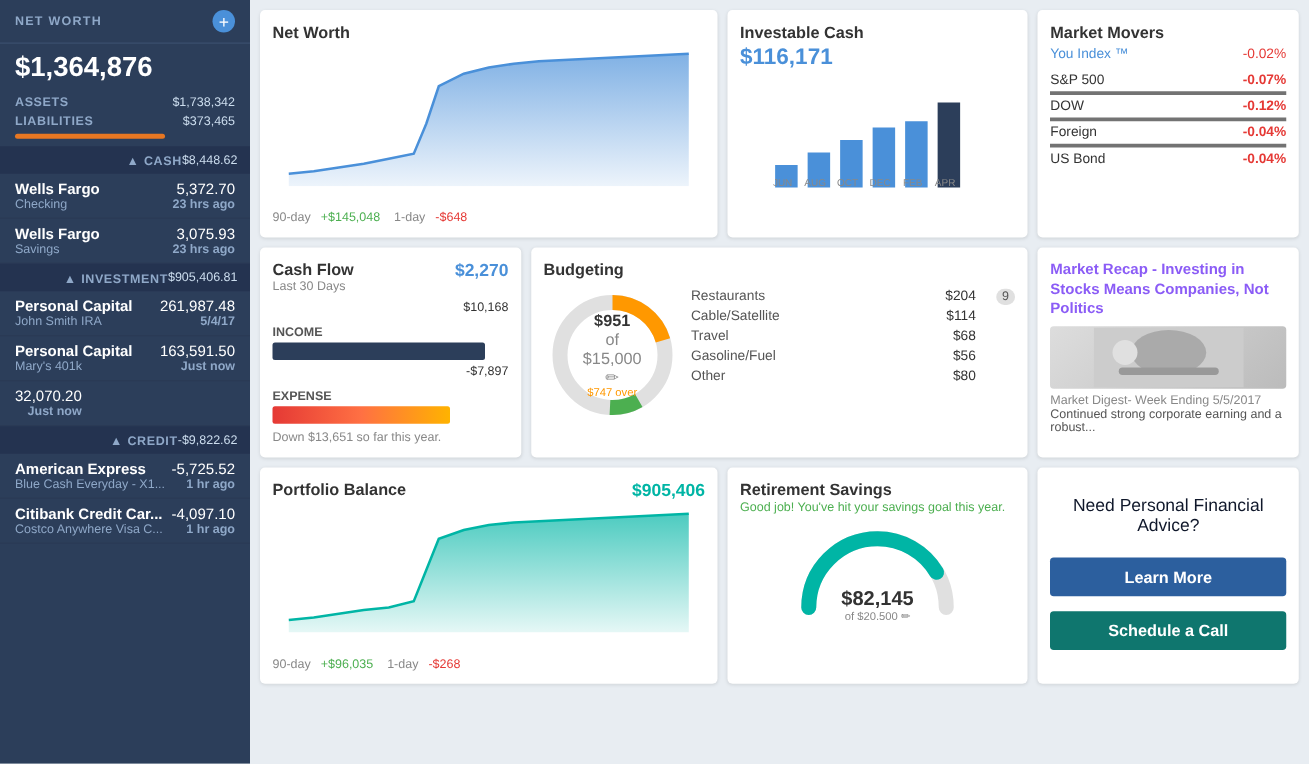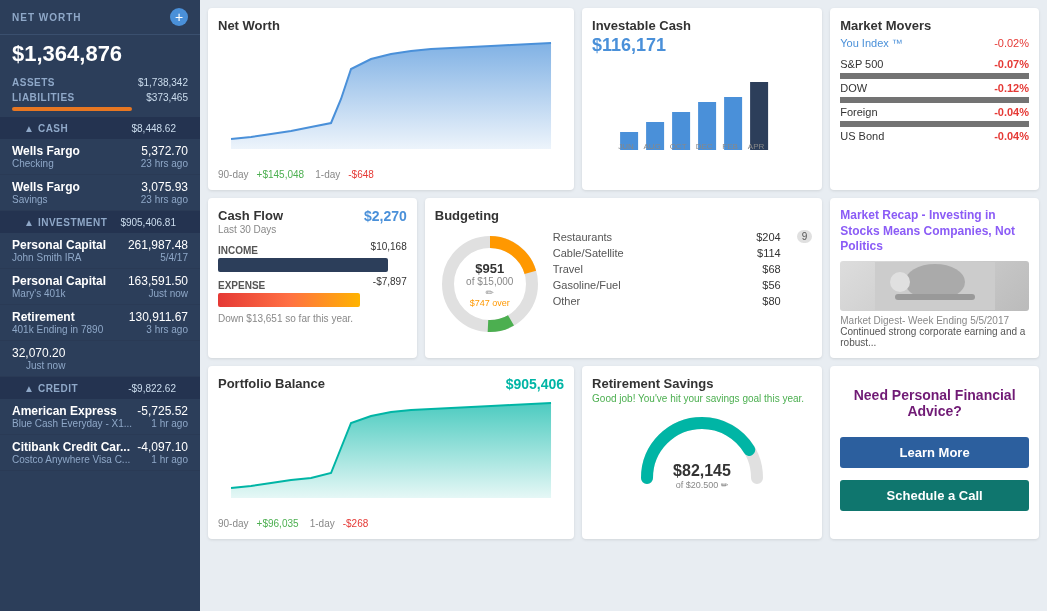--- a/index.html
+++ b/index.html
@@ -13,31 +13,31 @@
 
     .sidebar-net-worth { padding: 6px 12px 8px; }
     .sidebar-net-worth-value { font-size: 22px; font-weight: bold; color: #fff; }
 
     .sidebar-row { display: flex; justify-content: space-between; padding: 2px 12px; }
     .sidebar-row-label { font-size: 10px; color: #8fa8c8; letter-spacing: 0.5px; font-weight: bold; }
     .sidebar-row-value { font-size: 10px; color: #cde; }
 
     .liabilities-bar { height: 4px; background: #e87722; margin: 2px 12px 6px; border-radius: 2px; width: 60%; }
 
-    .section-header { display: flex; justify-content: space-between; align-items: center; padding: 4px 24px; background: #243350; }
+    .section-header { display: flex; justify-content: flex-end; align-items: center; padding: 4px 10px; background: #243350; }
     .section-header-label { font-size: 10px; color: #8fa8c8; font-weight: bold; letter-spacing: 0.5px; }
     .section-header-value { font-size: 10px; color: #cde; }
     .section-arrow { color: #8fa8c8; font-size: 10px; margin-right: 4px; }
 
     .account-item { padding: 5px 12px; border-bottom: 1px solid #2a3a55; cursor: pointer; }
     .account-name { font-size: 12px; color: #fff; font-weight: bold; }
     .account-sub { font-size: 10px; color: #8fa8c8; }
     .account-right { text-align: right; }
     .account-amount { font-size: 12px; color: #fff; }
-    .account-time { font-size: 10px; color: #8fa8c8; }
+    .account-time { font-size: 10px; color: #8fa8c8; font-weight: bold; }
     .account-row { display: flex; justify-content: space-between; align-items: flex-start; }
 
     
     .main { flex: 1; overflow-y: auto; padding: 8px; display: flex; flex-direction: column; gap: 8px; }
 
     .cards-row { display: flex; gap: 8px; }
 
     .card { background: #fff; border-radius: 4px; padding: 10px; flex: 1; box-shadow: 0 1px 3px rgba(0,0,0,0.1); }
 
     
@@ -49,30 +49,30 @@
     .chart-footer span.neg { color: #e53935; }
     .chart-footer span.period { color: #888; margin-right: 8px; }
 
     
     svg { display: block; }
 
     
     .inv-value { font-size: 18px; color: #4a90d9; font-weight: bold; margin-bottom: 6px; }
 
     
-    .mover-row { display: flex; justify-content: space-between; padding: 3px 0; border-bottom: 6px solid #737373; font-size: 11px; }
+    .mover-row { display: flex; justify-content: space-between; padding: 3px 0; border-bottom: 3px solid #737373; font-size: 11px; }
     .mover-row:last-child { border-bottom: none; gap: 43px; }
     .mover-name { color: #333; }
     .mover-neg { color: #e53935; font-weight: bold; }
     .you-index { color: #e53935; font-size: 11px; }
     .you-index-label { color: #4a90d9; font-size: 11px; }
 
     
     .cf-subtitle { font-size: 10px; color: #888; margin-bottom: 6px; }
-    .cf-label { font-size: 10px; color: #555; font-weight: bold; margin: 4px 0 2px; }
+    .cf-label { font-size: 10px; color: #555; font-weight: bold; margin: 20px 0 2px; }
     .cf-amount { font-size: 10px; color: #333; }
     .cf-bar-income { height: 14px; background: #2c3e5a; border-radius: 2px; margin-bottom: 4px; }
     .cf-bar-expense { height: 14px; background: linear-gradient(to right, #e53935, #ff7043, #ffb300); border-radius: 2px; }
     .cf-down { font-size: 10px; color: #888; margin-top: 6px; }
 
     
     .budget-row { display: flex; justify-content: space-between; font-size: 11px; padding: 2px 0; }
     .budget-name { color: #555; }
     .budget-amount { color: #333; }
 
@@ -82,21 +82,21 @@
     .recap-text { font-size: 10px; color: #555; }
     .recap-title { font-size: 12px; color: #8b5cf6; font-weight: bold; line-height: 1.3; }
 
     
     .port-card { flex: 2; }
 
     
     .ret-sub { font-size: 10px; color: #4caf50; margin-bottom: 4px; }
 
     
-    .advice-title { font-size: 14px; font-weight: bold; color: #701a75; text-align: center; margin-bottom: 12px; }
+    .advice-title { font-size: 14px; font-weight: normal; color: #0f172a; text-align: center; margin-bottom: 12px; }
     .advice-btn { display: block; width: 100%; padding: 8px; margin: 6px 0; border: none; border-radius: 3px; cursor: pointer; font-size: 13px; font-weight: bold; }
     .btn-learn { background: #2c5f9e; color: #fff; }
     .btn-schedule { background: #0f766e; color: #fff; }
 
     .clear { clear: both; }
 
     .budgeting-inner { display: flex; gap: 8px; align-items: flex-start; }
     .budget-badge { display: inline-block; background: #e0e0e0; color: #555; border-radius: 10px; font-size: 10px; padding: 1px 5px; margin-left: 4px; }
   </style>
 </head>
@@ -167,32 +167,20 @@
   </div>
   <div class="account-item">
     <div class="account-row">
       <div>
           <div class="account-name">Personal Capital</div>
           <div class="account-sub">Mary's 401k</div>
         </div>
       <div class="account-right">
           <div class="account-amount">163,591.50</div>
           <div class="account-time">Just now</div>
-        </div>
-    </div>
-  </div>
-  <div class="account-item">
-    <div class="account-row">
-      <div>
-          <div class="account-name">Retirement</div>
-          <div class="account-sub">401k Ending in 7890</div>
-        </div>
-      <div class="account-right">
-          <div class="account-amount">130,911.67</div>
-          <div class="account-time">3 hrs ago</div>
         </div>
     </div>
   </div>
   <div class="account-item">
     <div class="account-row">
       <div class="account-right">
           <div class="account-amount">32,070.20</div>
           <div class="account-time">Just now</div>
         </div>
     </div>
@@ -328,21 +316,21 @@
       <div class="card-title">Budgeting</div>
       <div class="budgeting-inner" style="margin-top:6px">
         <div style="position:relative">
           <svg width="110" height="110" viewBox="0 0 110 110">
             <circle cx="55" cy="55" r="42" fill="none" stroke="#e0e0e0" stroke-width="12"></circle>
             <circle cx="55" cy="55" r="42" fill="none" stroke="#ff9800" stroke-width="12" stroke-dasharray="264" stroke-dashoffset="210" transform="rotate(-90 55 55)"></circle>
             <circle cx="55" cy="55" r="42" fill="none" stroke="#4caf50" stroke-width="12" stroke-dasharray="264" stroke-dashoffset="240" transform="rotate(60 55 55)"></circle>
           </svg>
           <div style="position:absolute;top:50%;left:50%;transform:translate(-50%,-50%);text-align:center">
             <div style="font-size:13px;font-weight:bold;color:#333">$951</div>
-            <div style="font-size:10px;color:#888">of $15,000 ✏</div>
+            <div style="font-size:13px;color:#888">of $15,000 ✏</div>
             <div style="font-size:9px;color:#ff9800">$747 over</div>
           </div>
         </div>
         <div style="flex:1">
           <div class="budget-row">
               <span class="budget-name">Restaurants</span>
               <span class="budget-amount">$204</span>
             </div>
           <div class="budget-row">
               <span class="budget-name">Cable/Satellite</span>

